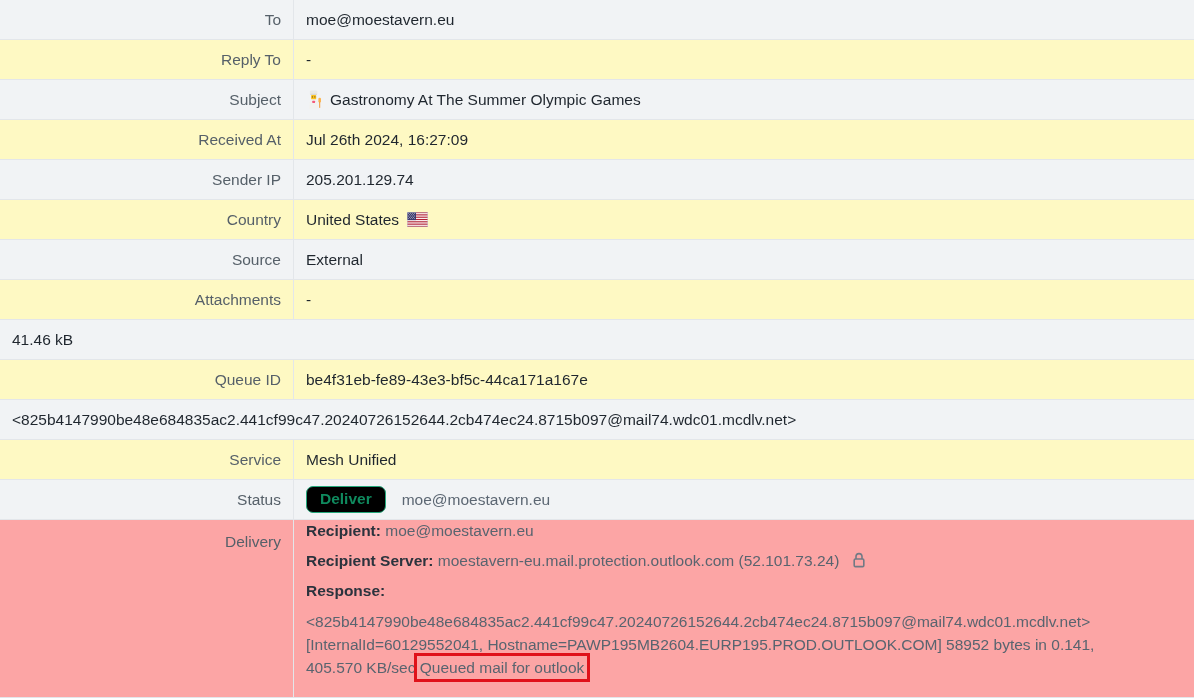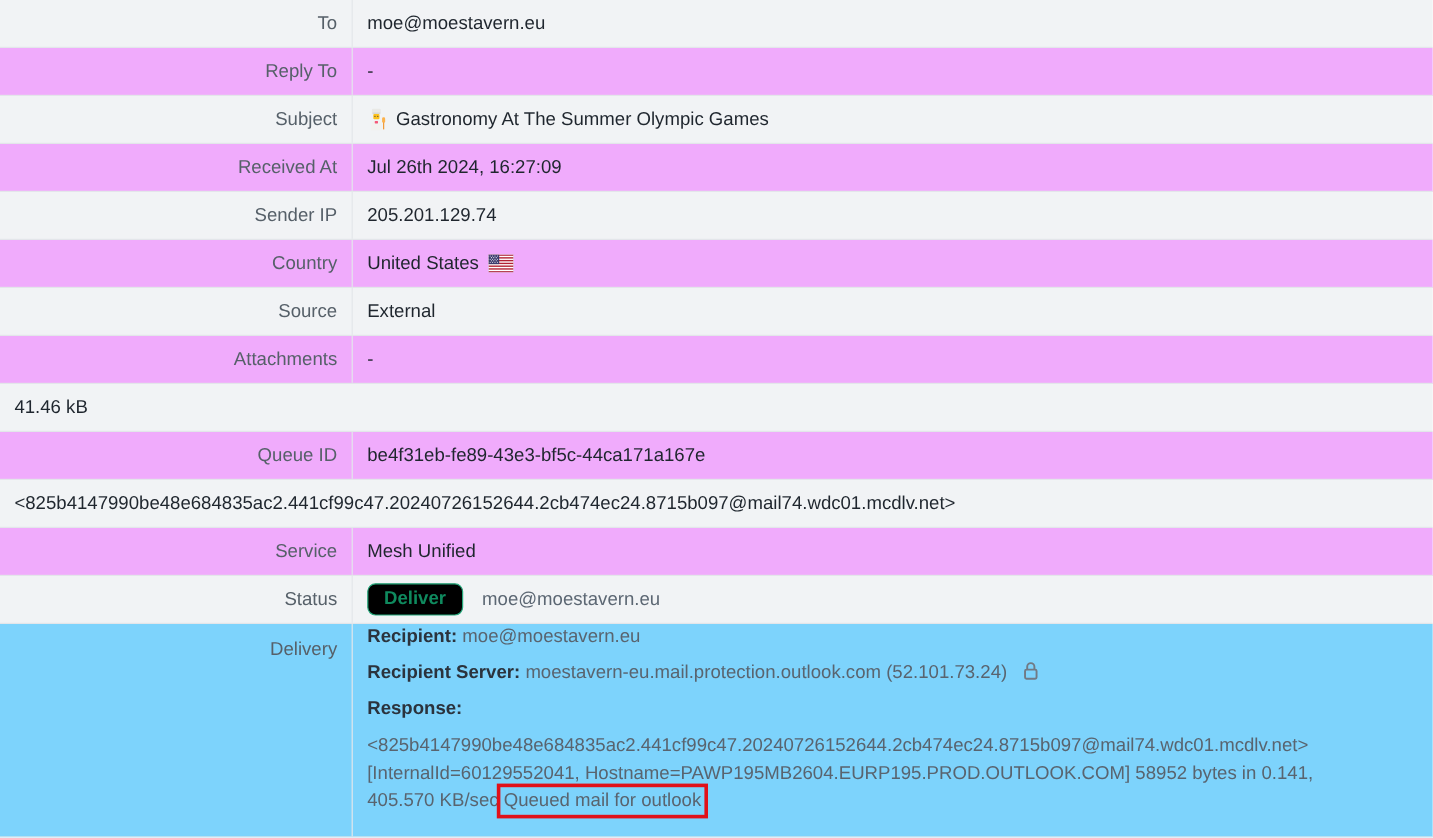--- a/index.html
+++ b/index.html
@@ -11,21 +11,21 @@
     font-size: 15.5px;
     color: #1f262e;
   }
   .tbl { width: 1194px; }
   .row {
     display: flex;
     align-items: stretch;
     height: 40px;
     border-bottom: 1px solid #e3e6ea;
     box-sizing: border-box;
-    background: #f0abfc;
+    background: #fef9c3;
   }
   .row:nth-child(odd) { background: #f1f3f5; }
   .lbl {
     width: 294px;
     box-sizing: border-box;
     padding-right: 12px;
     border-right: 1px solid #e3e6ea;
     display: flex;
     align-items: center;
     justify-content: flex-end;
@@ -48,21 +48,21 @@
     padding: 3px 13px 4px 13px;
     border: 1.5px solid #25a87b;
     border-radius: 7px;
     background: #000000;
     color: #0f8a5e;
     font-weight: 700;
     margin-right: 16px;
     cursor: pointer;
   }
   
-  .row.delivery { height: 178px; background: #7dd3fc; }
+  .row.delivery { height: 178px; background: #fca5a5; }
   .row.delivery .lbl { align-items: flex-start; padding-top: 13px; }
   .row.delivery .val {
     display: block;
     white-space: normal;
   }
   .d-line { line-height: 21px; margin-bottom: 9px; color: #59646f; }
   .d-line b { color: #2b333d; font-weight: 700; }
   .response-text {
     line-height: 23px;
     color: #59646f;

